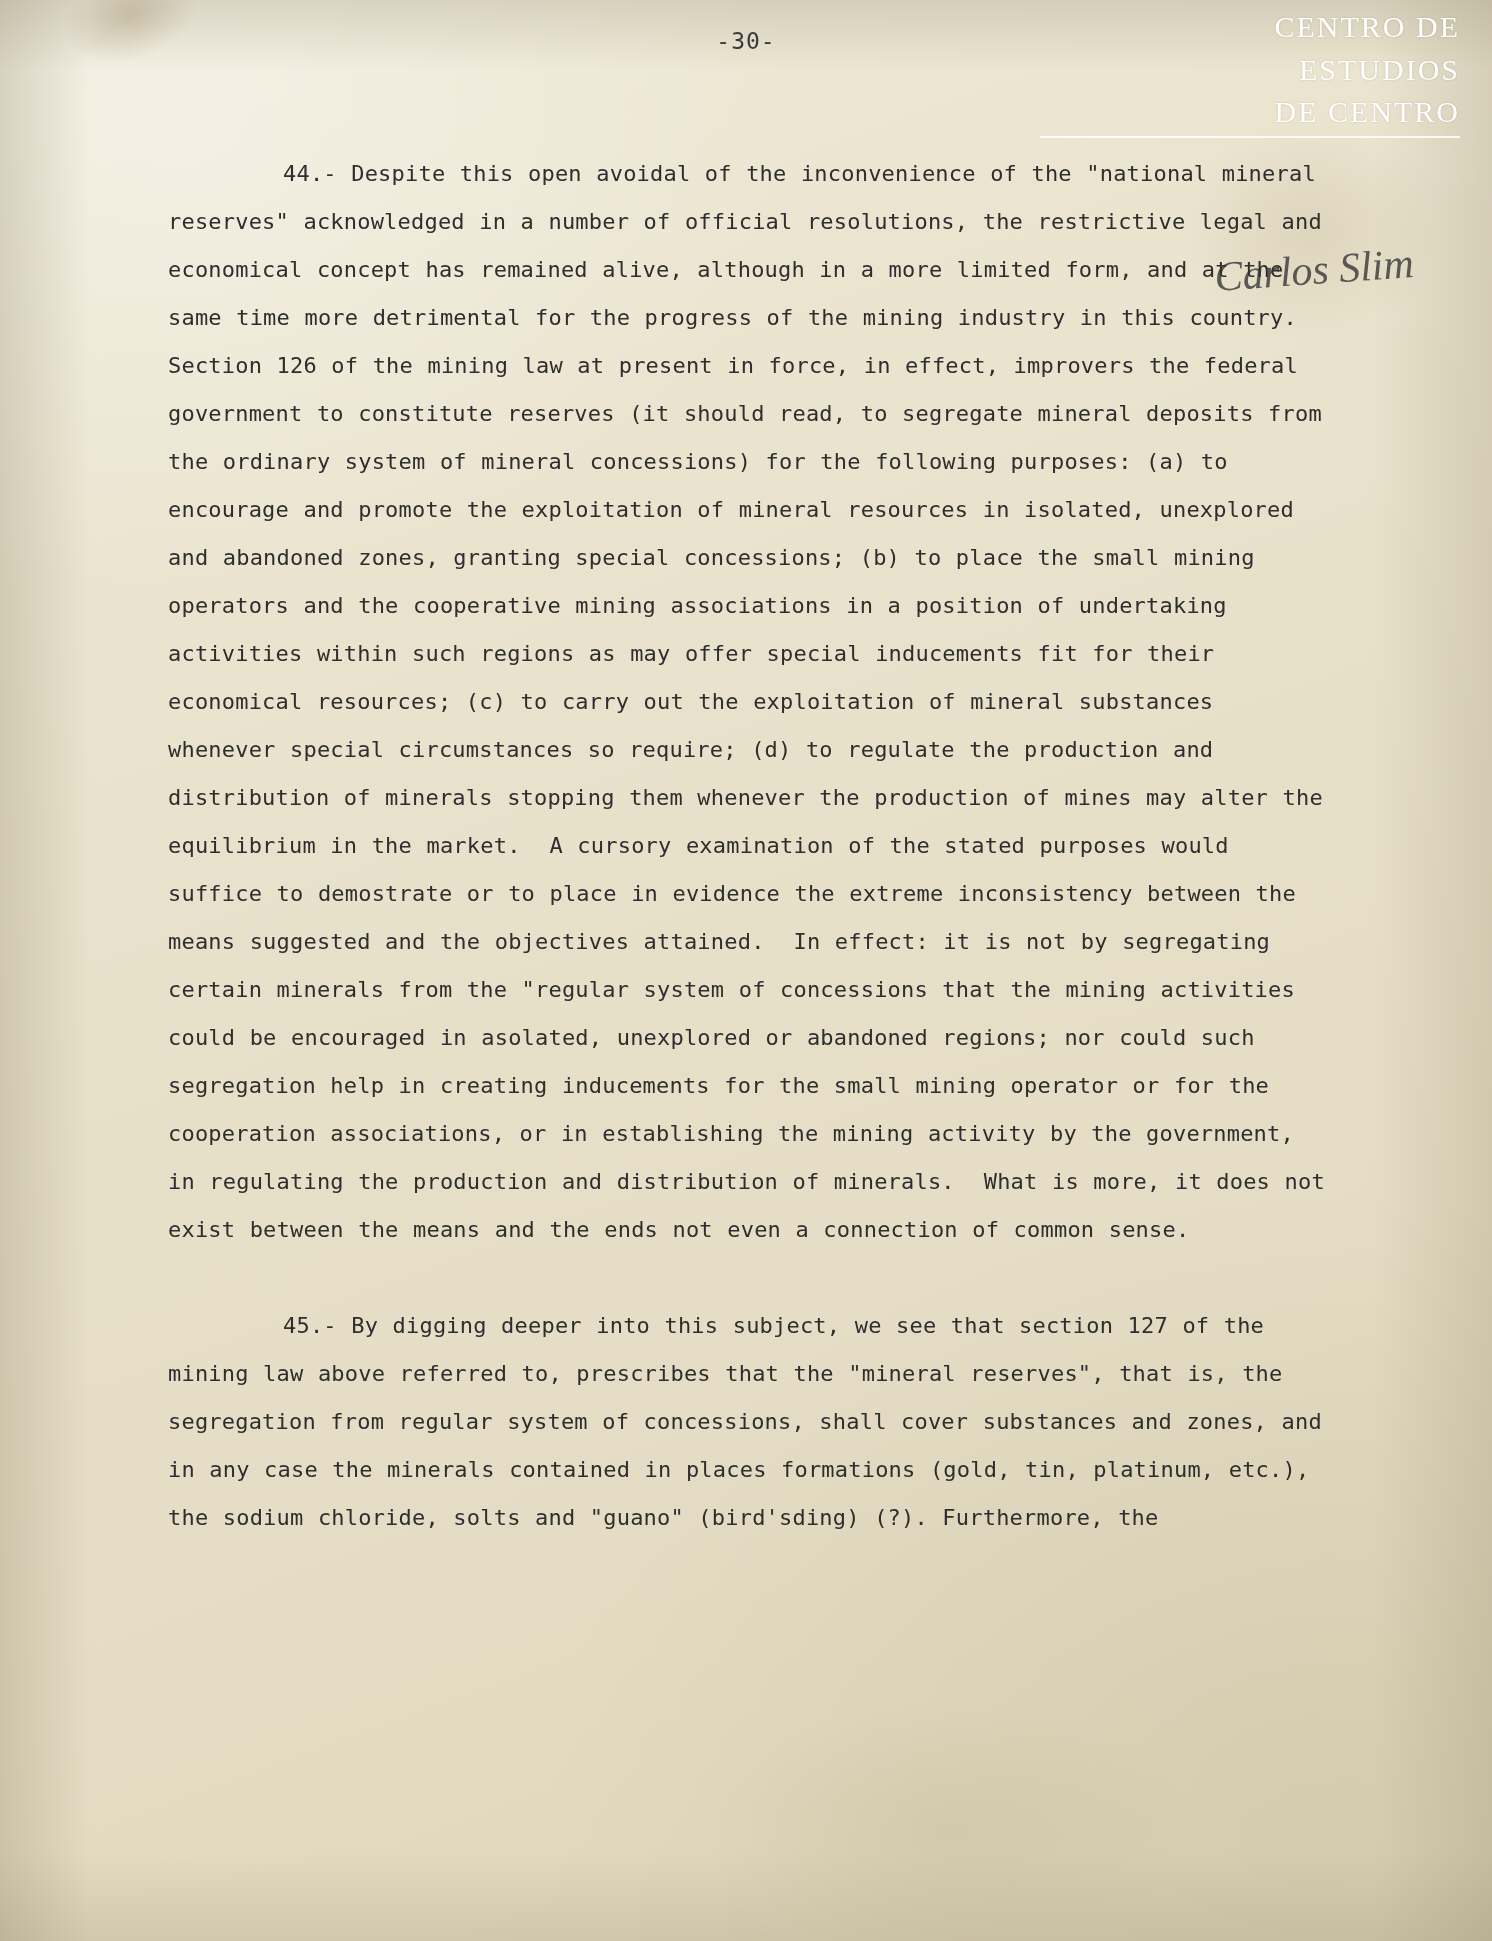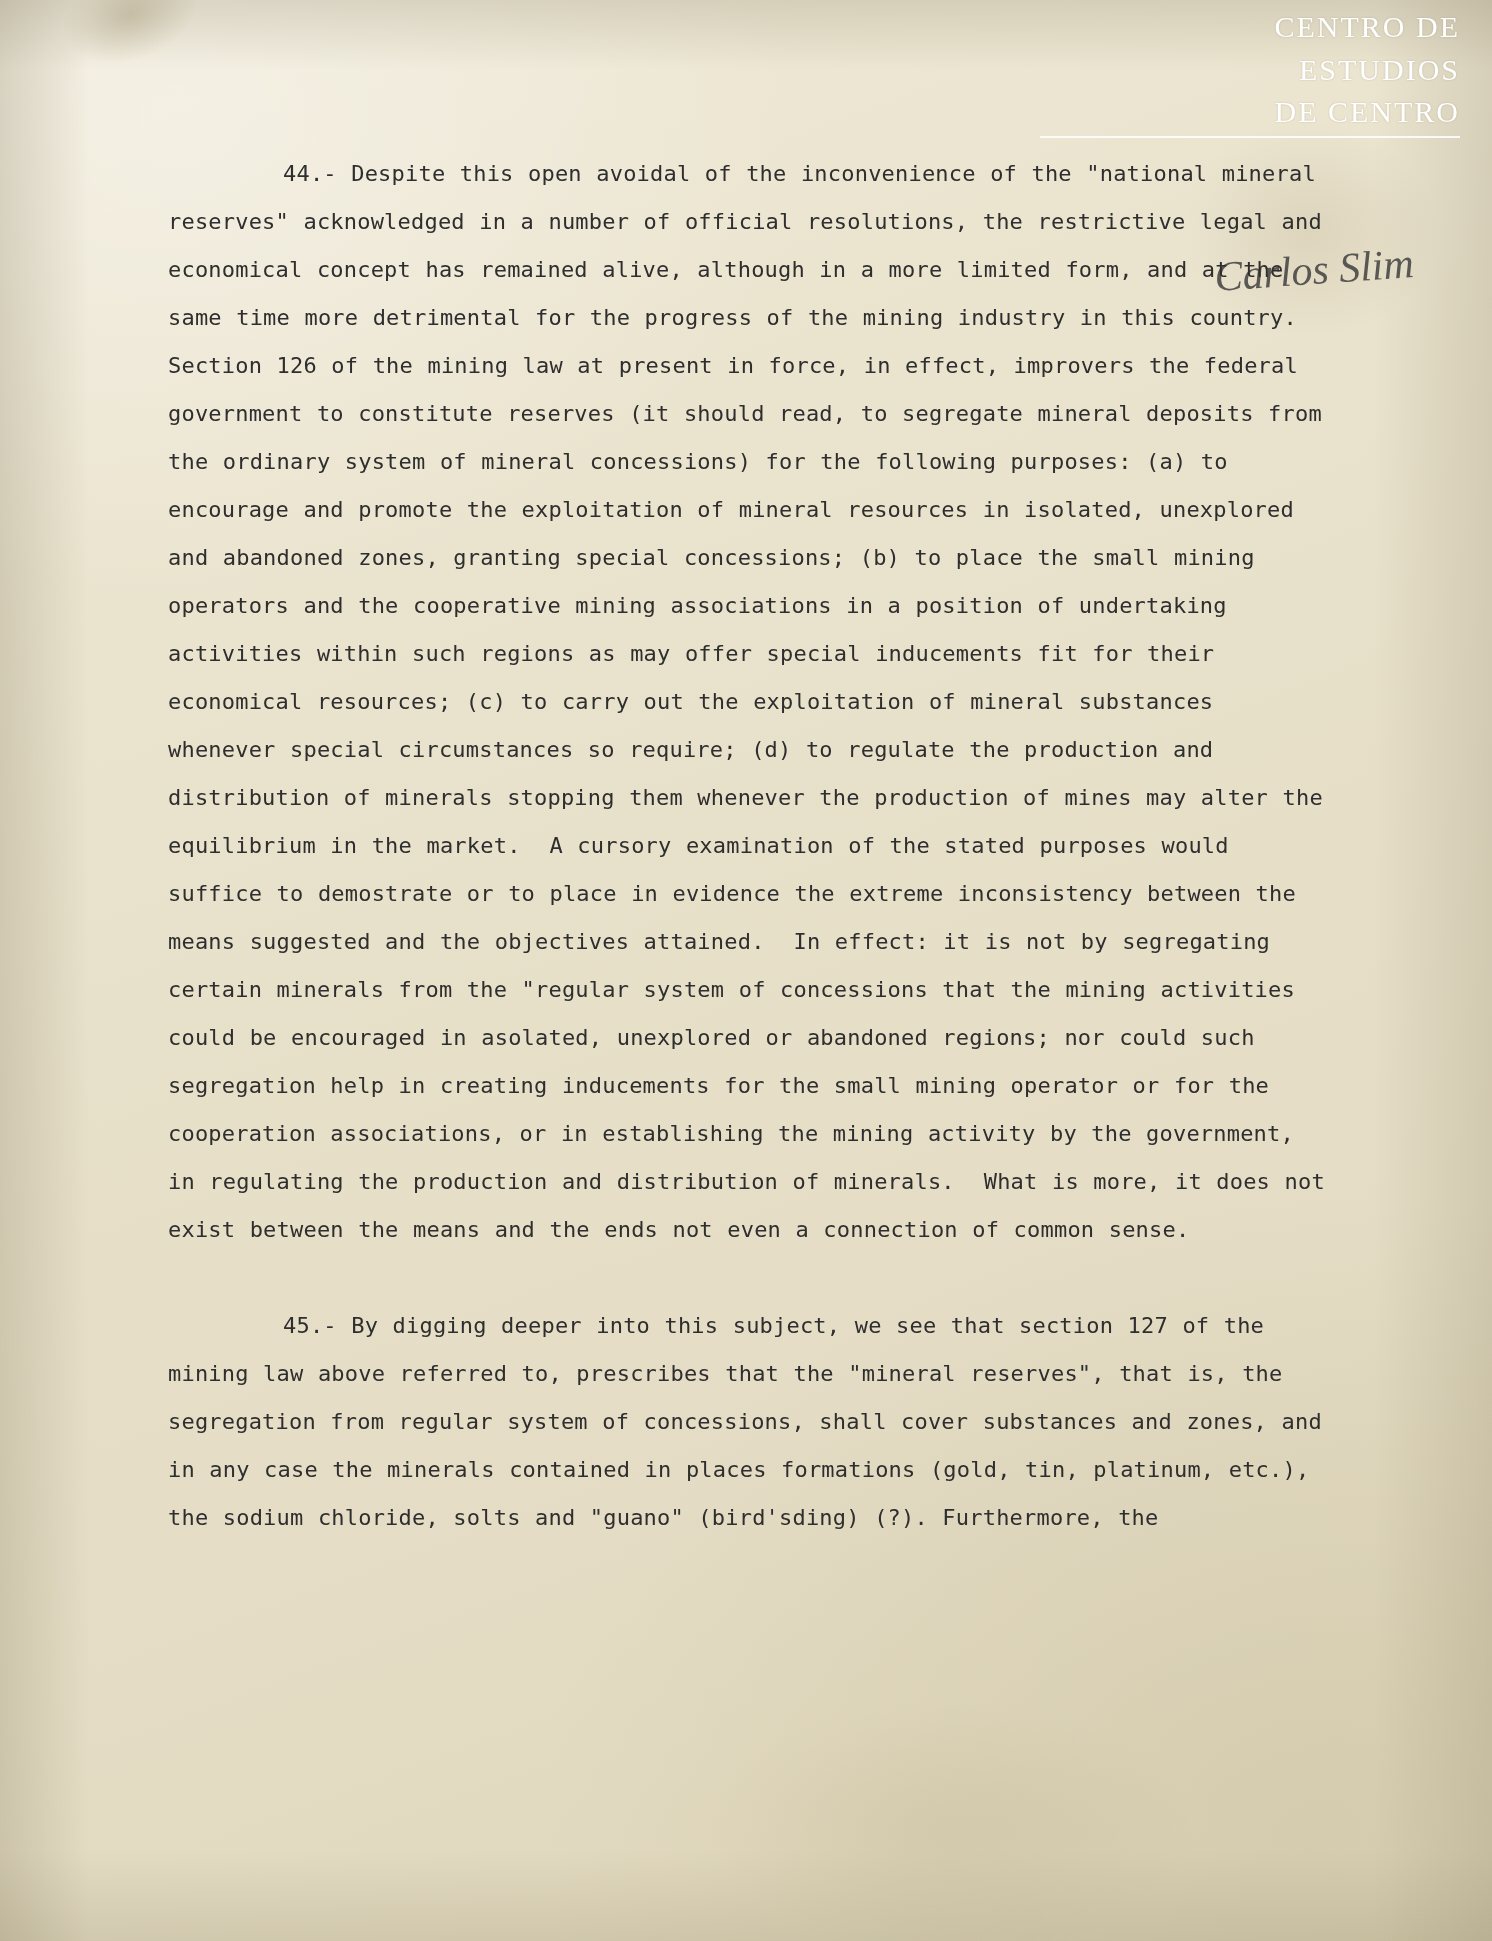--- a/index.html
+++ b/index.html
@@ -129,20 +129,21 @@
 <div class="page">
 
   <div class="edge-top"></div>
   <div class="edge-left"></div>
   <div class="edge-right"></div>
   <div class="edge-bottom"></div>
   <div class="blotch b1"></div>
   <div class="blotch b2"></div>
   <div class="blotch b3"></div>
 
+  <div class="page-number">-30-</div>
 
   <div class="watermark">
     <span class="wline">CENTRO DE</span>
     <span class="wline">ESTUDIOS</span>
     <span class="wline">DE CENTRO</span>
     <span class="rule"></span>
   </div>
 
   <div class="signature">Carlos Slim</div>
 

